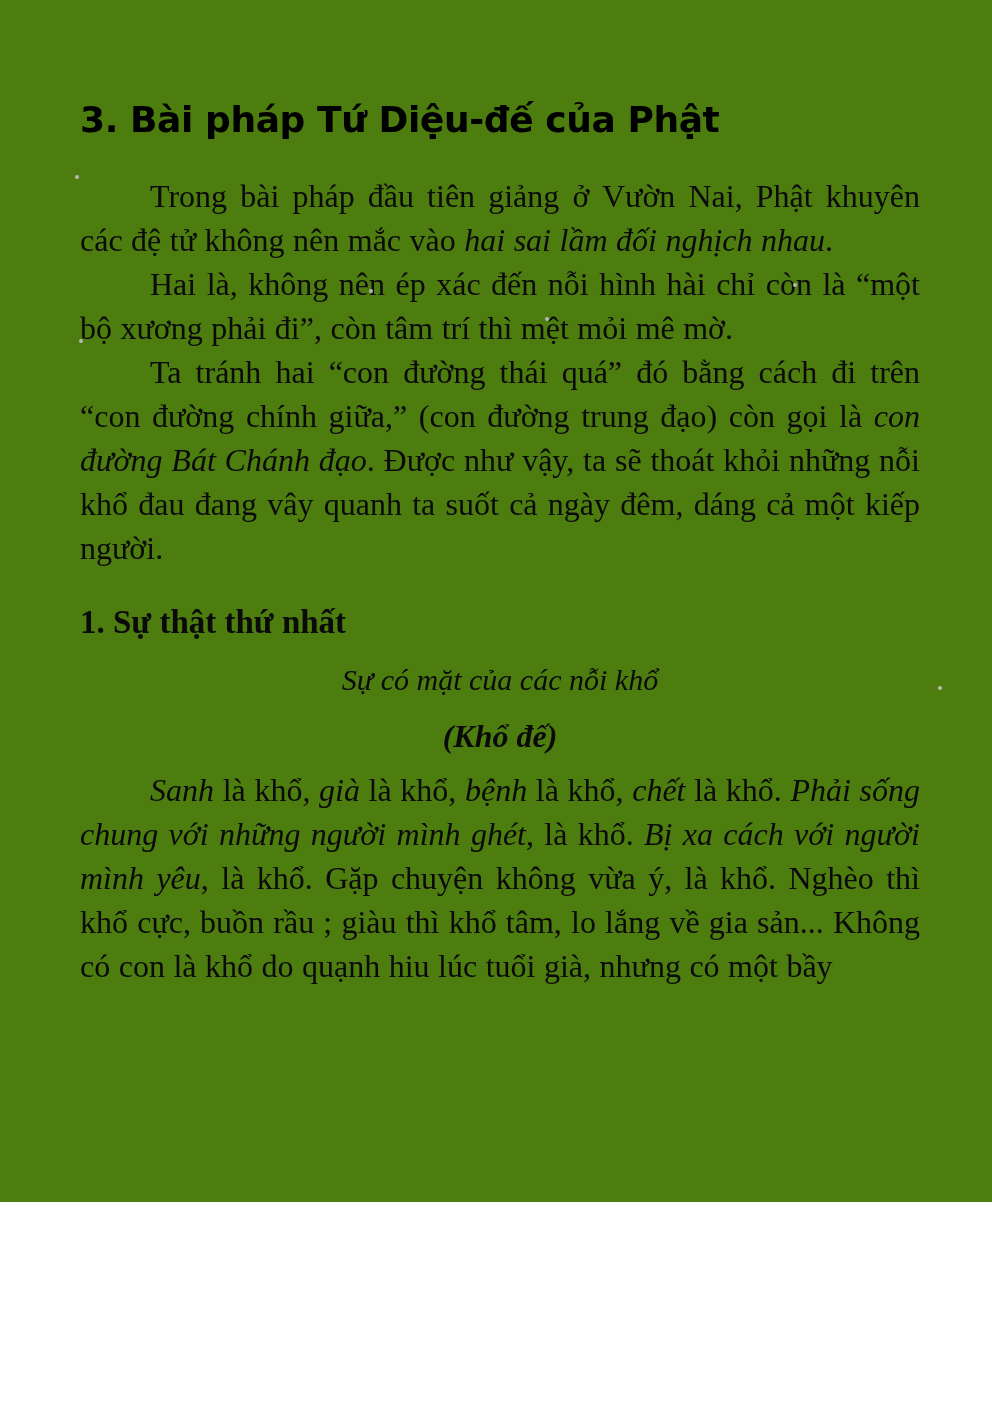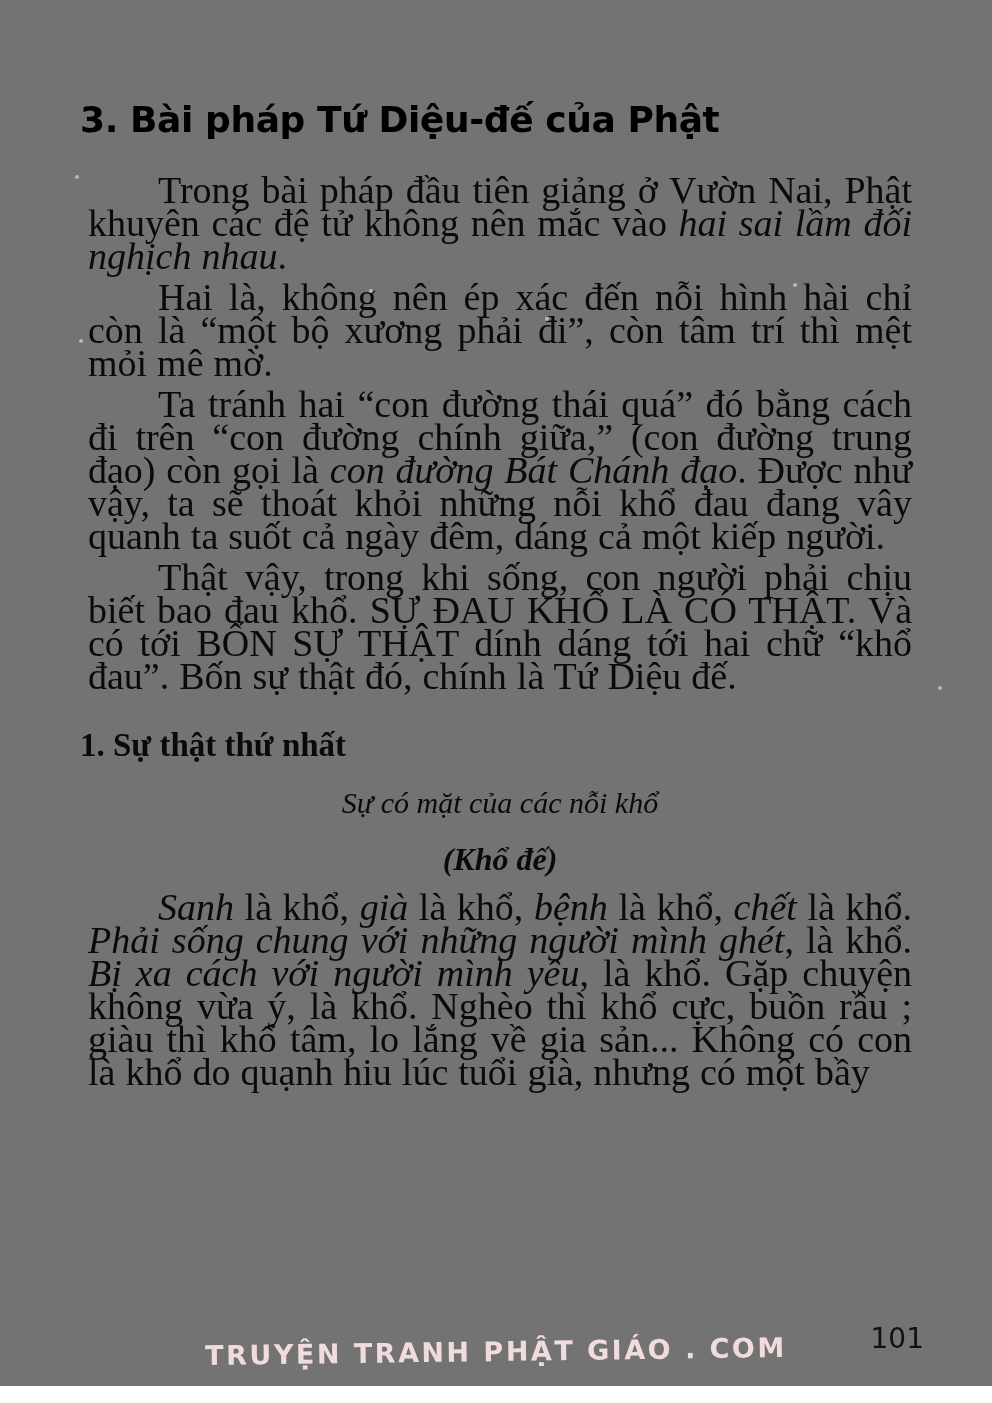--- a/index.html
+++ b/index.html
@@ -8,23 +8,23 @@
     padding: 0;
     background: #ffffff;
   }
   body {
     font-family: "Liberation Serif", "DejaVu Serif", serif;
     color: #0a0a0a;
   }
   .page {
     position: relative;
     width: 992px;
-    height: 1386px;
+    height: 1202px;
     margin: 0 auto;
-    background: #737373;
+    background: #4d7c0f;
     overflow: hidden;
     box-sizing: border-box;
   }
   .content {
     position: absolute;
     left: 80px;
     top: 0;
     width: 840px;
   }
 
@@ -36,26 +36,26 @@
     letter-spacing: -0.4px;
     line-height: 1.1;
     margin: 0;
     padding-top: 100px;
     color: #000000;
     white-space: nowrap;
   }
 
   
   .body-text {
-    font-size: 38px;
-    line-height: 33px;
+    font-size: 32px;
+    line-height: 44px;
     text-align: justify;
     text-justify: inter-word;
     text-indent: 70px;
-    margin: 8px;
+    margin: 0;
     hyphens: none;
     word-spacing: 0.5px;
   }
   .body-text.first {
     margin-top: 34px;
   }
   .body-text em,
   .italic {
     font-style: italic;
   }
@@ -141,23 +141,20 @@
 
 
     <p class="body-text">
       <span>Hai là, không nên ép xác đến nỗi hình hài chỉ còn là “một bộ xương phải đi”, còn tâm trí thì mệt mỏi mê mờ.</span>
     </p>
 
     <p class="body-text">
       <span>Ta tránh hai “con đường thái quá” đó bằng cách đi trên “con đường chính giữa,” (con đường trung đạo) còn gọi là </span><span class="italic">con đường Bát Chánh đạo</span><span>. Được như vậy, ta sẽ thoát khỏi những nỗi khổ đau đang vây quanh ta suốt cả ngày đêm, dáng cả một kiếp người.</span>
     </p>
 
-    <p class="body-text">
-      <span>Thật vậy, trong khi sống, con người phải chịu biết bao đau khổ. SỰ ĐAU KHỔ LÀ CÓ THẬT. Và có tới BỐN SỰ THẬT dính dáng tới hai chữ “khổ đau”. Bốn sự thật đó, chính là Tứ Diệu đế.</span>
-    </p>
 
     <div class="section-heading-group">
       <p class="heading-main">1. Sự thật thứ nhất</p>
       <p class="heading-sub">Sự có mặt của các nỗi khổ</p>
       <p class="heading-paren">(Khổ đế)</p>
     </div>
 
     <p class="body-text">
       <span class="italic">Sanh</span><span> là khổ, </span><span class="italic">già</span><span> là khổ, </span><span class="italic">bệnh</span><span> là khổ, </span><span class="italic">chết</span><span> là khổ. </span><span class="italic">Phải sống chung với những người mình ghét</span><span>, là khổ. </span><span class="italic">Bị xa cách với người mình yêu</span><span>, là khổ. Gặp chuyện không vừa ý, là khổ. Nghèo thì khổ cực, buồn rầu ; giàu thì khổ tâm, lo lắng về gia sản... Không có con là khổ do quạnh hiu lúc tuổi già, nhưng có một bầy</span>
     </p>

